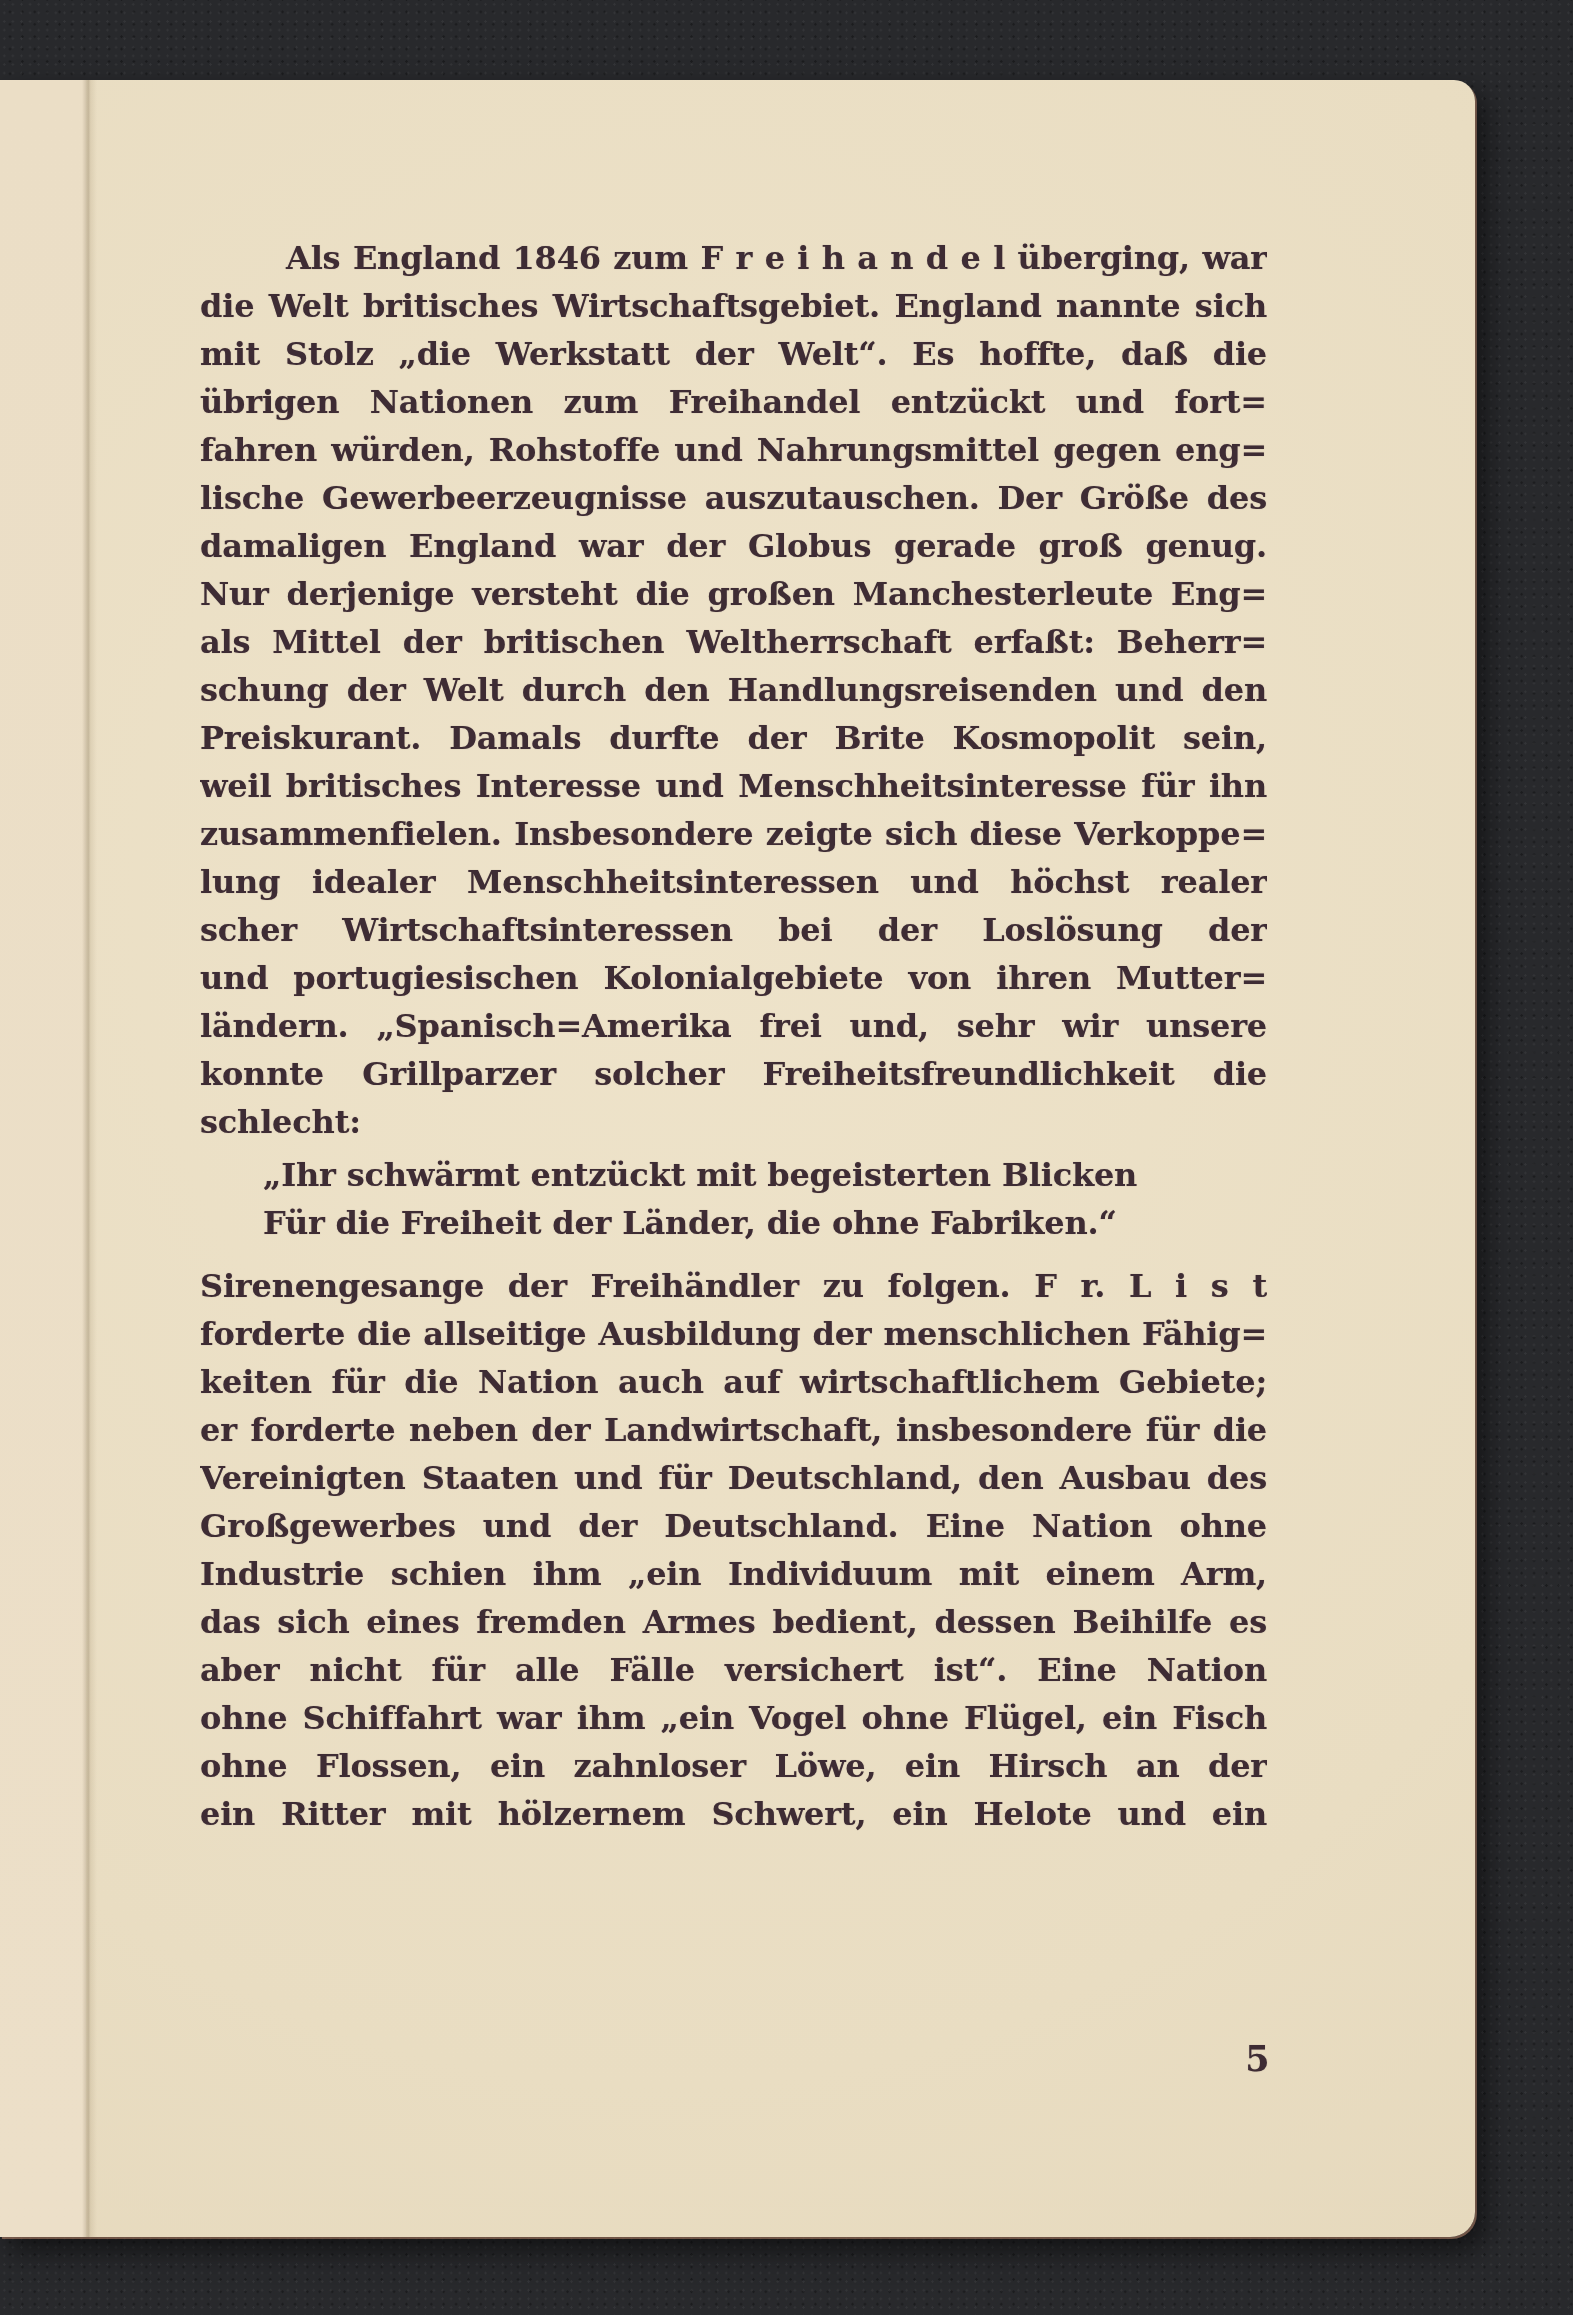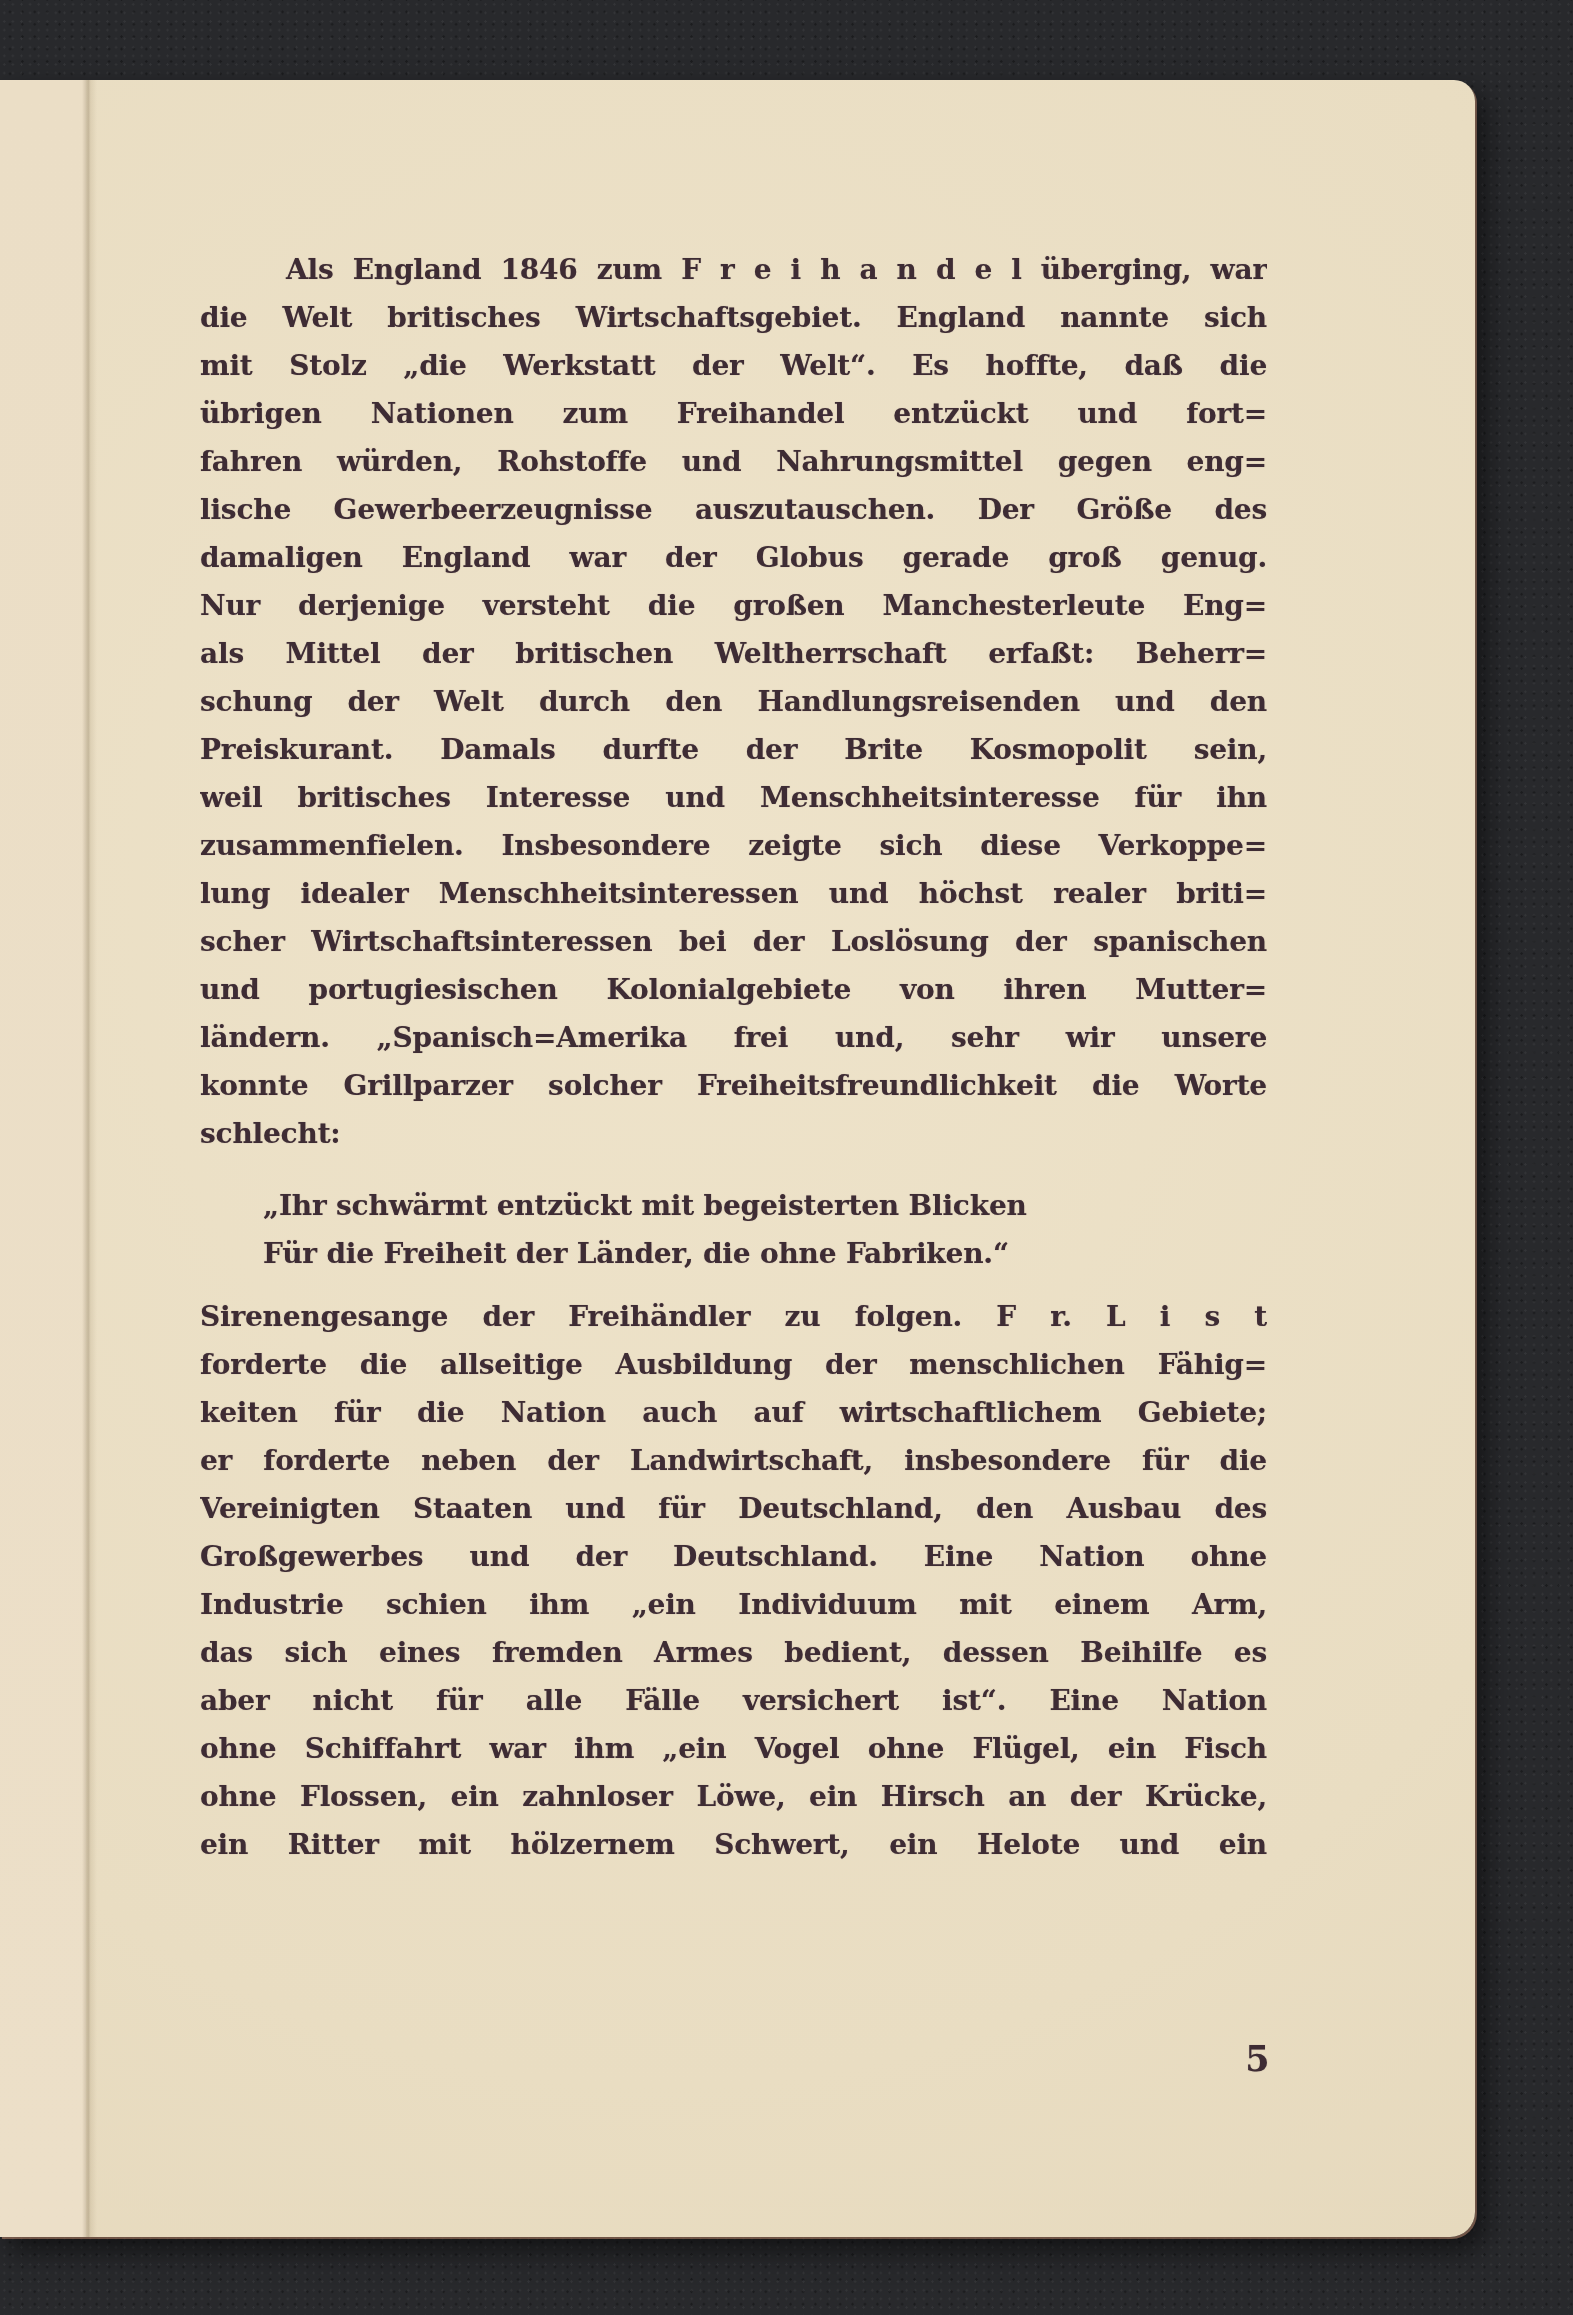--- a/index.html
+++ b/index.html
@@ -30,33 +30,33 @@
   }
   .crease{
     position:absolute;left:82px;top:0;bottom:0;width:15px;
     background:linear-gradient(90deg,
       rgba(110,90,60,0) 0%,
       rgba(110,90,60,.30) 42%,
       rgba(150,130,95,.16) 58%,
       rgba(110,90,60,0) 100%);
   }
   .textblock{
-    position:absolute;left:200px;top:166px;width:1067px;
-    font-weight:700;font-size:28px;line-height:48px;
+    position:absolute;left:200px;top:154px;width:1067px;
+    font-weight:700;font-size:32px;line-height:48px;
     color:#3e2c34;letter-spacing:-0.2px;
     text-shadow:0 0 1px rgba(62,44,52,.35);
   }
   .tline{
     height:48px;overflow:hidden;
     text-align:justify;
     text-align-last:justify;
   }
   .tline.end{text-align-last:left}
   .tline.indent{text-indent:86px}
-  .quote{margin:24px 0 15px 63px}
+  .quote{margin:5px 0 15px 63px}
   .qline{height:48px;overflow:hidden;white-space:nowrap}
   .pagenum{
     position:absolute;left:1233px;top:1961px;width:49px;
     text-align:center;font-weight:700;font-size:35px;line-height:1;
     color:#3e2c34;text-shadow:0 0 1px rgba(62,44,52,.35);
   }
 </style>
 </head>
 <body>
 

